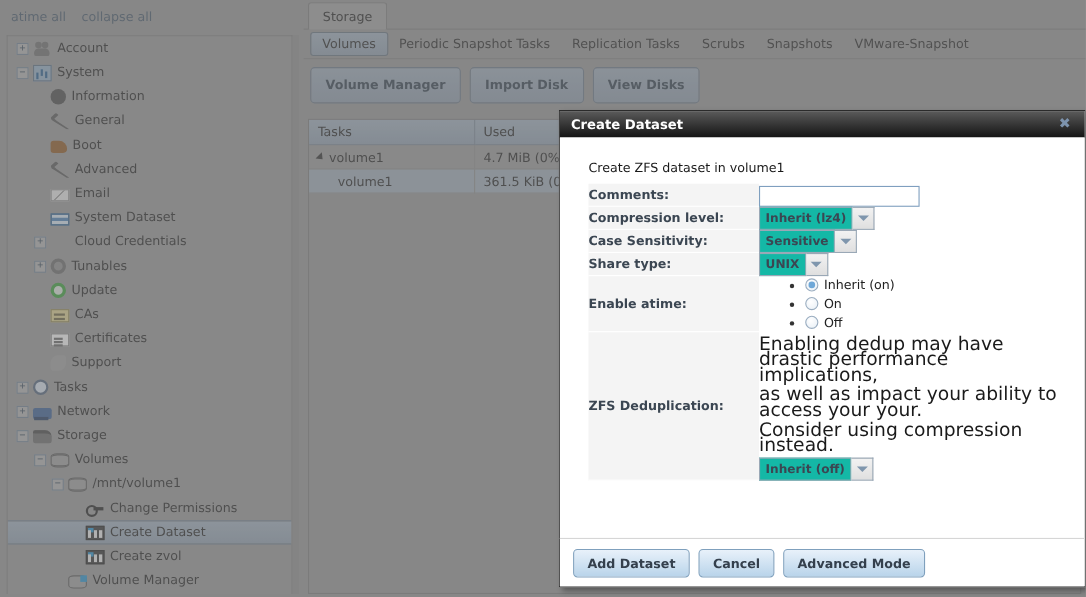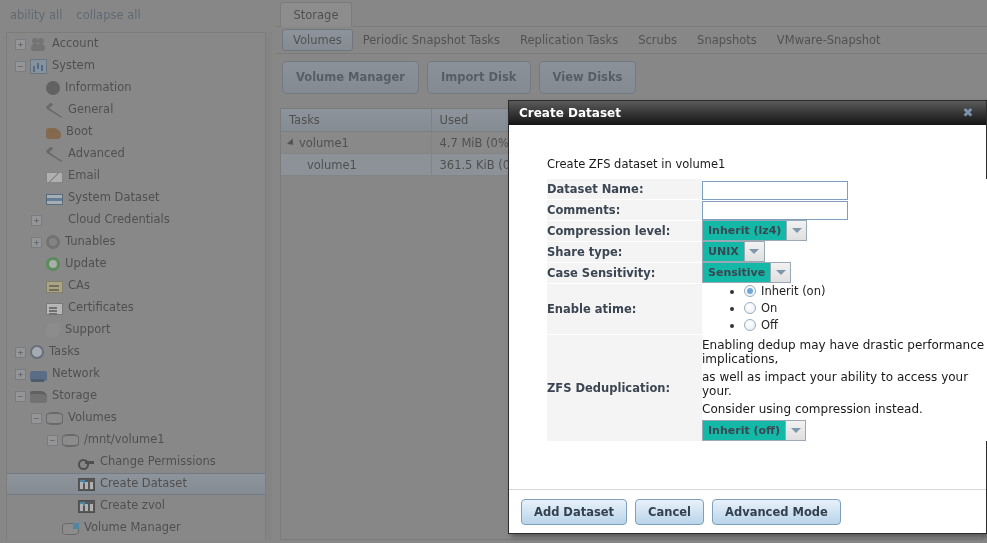--- a/index.html
+++ b/index.html
@@ -265,21 +265,21 @@
     width: 16px; height: 16px;
     color: #7d93ad;
     font-size: 13px; font-weight: bold;
     text-align: center; line-height: 16px;
     cursor: pointer;
   }
   #dlg-body {
     position: relative;
     height: 365px;
     background: #fff;
-    padding: 16px;
+    padding: 4px;
   }
   #dlg-intro {
     font-size: 11.5px;
     color: #1a1a1a;
     padding: 16px 0 8px 22px;
   }
   table.form {
     border-collapse: collapse;
     margin-left: 22px;
     width: 440px;
@@ -362,21 +362,21 @@
     margin-right: 5px;
     position: relative;
   }
   .radio.on::after {
     content:""; position:absolute; left:2px; top:2px;
     width: 6px; height: 6px; border-radius: 50%;
     background: #6fa8d8;
   }
   .radio-label { color:#222; }
   .dedup-note {
-    font-size: 12px;
+    font-size: 17px;
     color: #1a1a1a;
     line-height: 14px;
     padding-top: 4px;
   }
   #dlg-footer {
     position: absolute;
     left: 0; bottom: 0;
     width: 100%;
     height: 44px;
     background: #fff;
@@ -396,21 +396,21 @@
     color: #34404d;
     display: flex; align-items: center;
     cursor: pointer;
   }
 </style>
 </head>
 <body>
 
 <div id="sidebar">
   <div id="tree-controls">
-    <span class="tree-ctl">ability all</span>
+    <span class="tree-ctl">atime all</span>
     <span class="tree-ctl">collapse all</span>
   </div>
   <div id="tree-panel">
       <div class="tree-item" style="padding-left: 8px;">
         <span class="expander">+</span>
         <span class="ico ic-users">
           <i></i>
         </span>
         <span class="tree-label">Account</span>
       </div>
@@ -593,59 +593,53 @@
   <div id="dlg-title">
     <span>Create Dataset</span>
     <span id="dlg-close">✖</span>
   </div>
 
   <div id="dlg-body">
     <div id="dlg-intro">Create ZFS dataset in volume1</div>
 
     <table class="form">
       <tbody>
-          <tr>
-        <td class="flabel">Dataset Name:</td>
-        <td class="ffield">
-          <input class="txt" type="text" autofocus="" placeholder="" style="">
-        </td>
-      </tr>
       <tr>
         <td class="flabel">Comments:</td>
         <td class="ffield">
           <input class="txt" type="text" placeholder="" style="">
         </td>
       </tr>
       <tr>
         <td class="flabel">Compression level:</td>
         <td class="ffield">
           <span class="selbox">
             <span class="sel-val">Inherit (lz4)</span>
             <span class="sel-arrow">
                   <i></i>
                 </span>
           </span>
         </td>
       </tr>
       <tr>
-        <td class="flabel">Share type:</td>
+        <td class="flabel">Case Sensitivity:</td>
         <td class="ffield">
           <span class="selbox">
-            <span class="sel-val">UNIX</span>
+            <span class="sel-val">Sensitive</span>
             <span class="sel-arrow">
                   <i></i>
                 </span>
           </span>
         </td>
       </tr>
       <tr>
-        <td class="flabel">Case Sensitivity:</td>
+        <td class="flabel">Share type:</td>
         <td class="ffield">
           <span class="selbox">
-            <span class="sel-val">Sensitive</span>
+            <span class="sel-val">UNIX</span>
             <span class="sel-arrow">
                   <i></i>
                 </span>
           </span>
         </td>
       </tr>
       <tr>
         <td class="flabel">Enable atime:</td>
         <td class="ffield">
           <ul class="radios" id="atime-radios">

